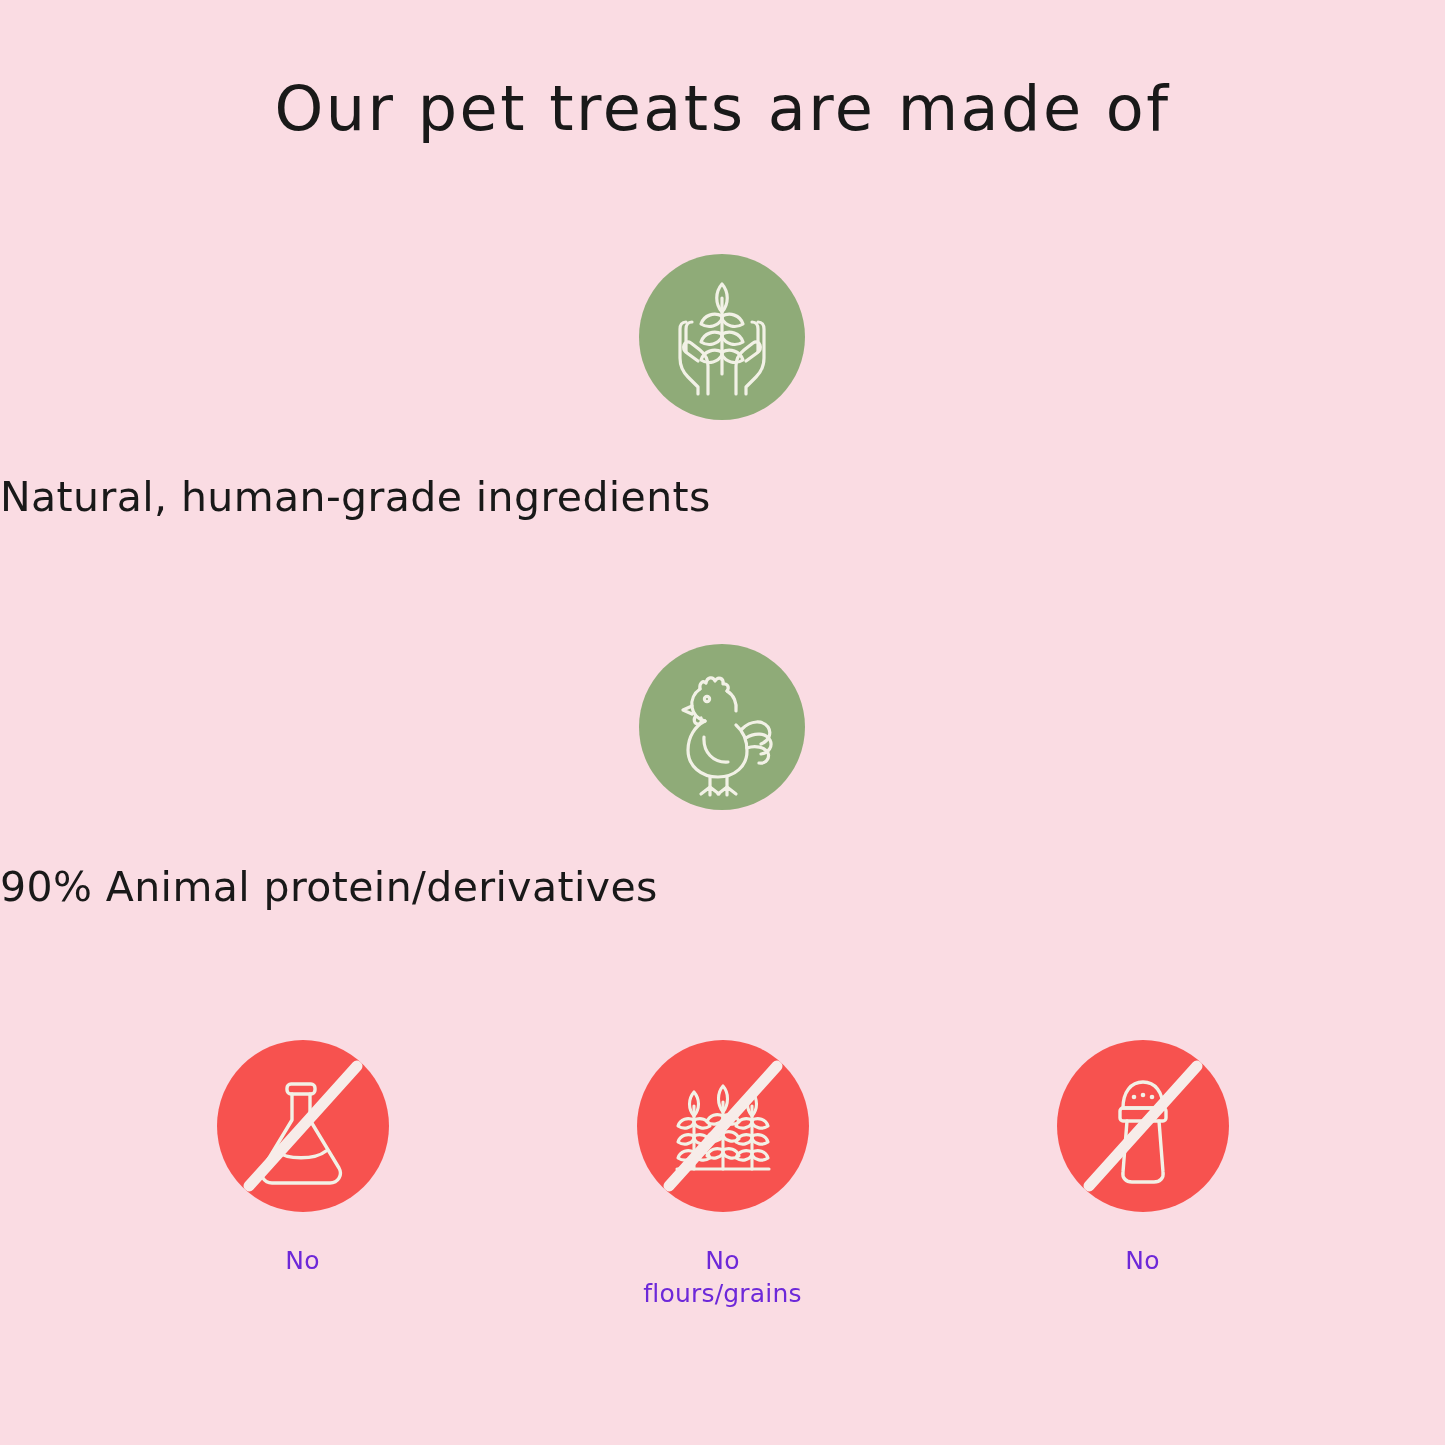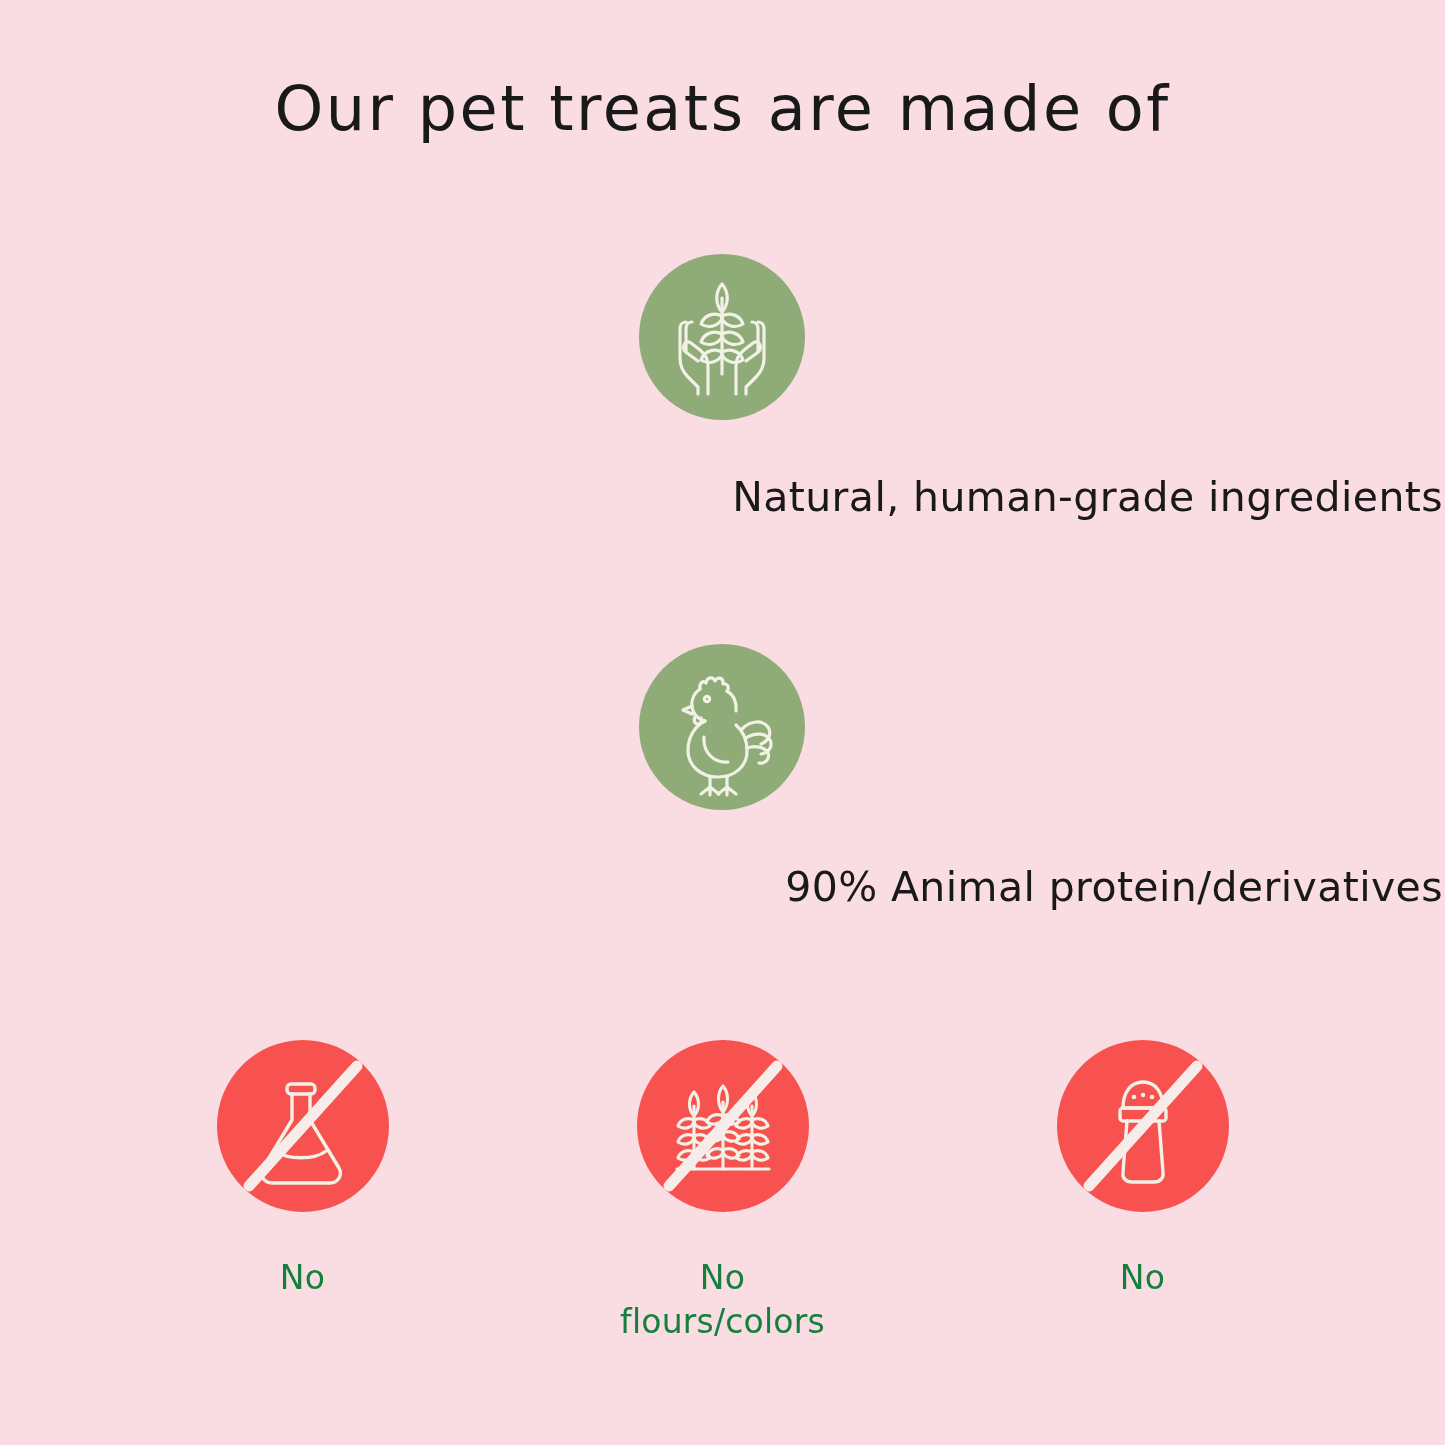--- a/index.html
+++ b/index.html
@@ -36,21 +36,21 @@
     font-weight: 400;
     font-family: "DejaVu Sans", "Liberation Sans", sans-serif;
     white-space: nowrap;
   }
 
   
   .feature {
     position: absolute;
     left: 0;
     width: 1443px;
-    text-align: right;
+    text-align: left;
   }
   .badge {
     width: 166px;
     height: 166px;
     border-radius: 50%;
     margin: 0 auto;
     display: block;
     position: relative;
     overflow: hidden;
   }
@@ -84,24 +84,24 @@
     align-items: flex-start;
   }
   .no-item {
     width: 420px;
     text-align: center;
     position: relative;
   }
   .no-item .badge { width: 172px; height: 172px; }
   .no-item .badge svg { width: 172px; height: 172px; }
   .no-label {
-    margin-top: 44px;
-    font-size: 33px;
+    margin-top: 32px;
+    font-size: 25px;
     line-height: 1.33;
-    color: #15803d;
+    color: #6d28d9;
     letter-spacing: 0.2px;
     white-space: nowrap;
   }
   .no-label .l1 { display: block; }
   .no-label .l2 { display: block; }
 </style>
 </head>
 <body>
 
 <div id="poster">
@@ -227,21 +227,21 @@
             <path d="M115 96 C 121 93, 129 95, 131 102 C 125 106, 118 104, 115 99 Z"></path>
             <path d="M115 112 C 109 109, 101 111, 99 118 C 105 122, 112 120, 115 115 Z"></path>
             <path d="M115 112 C 121 109, 129 111, 131 118 C 125 122, 118 120, 115 115 Z"></path>
           </g>
 
           <line x1="32" y1="146" x2="140" y2="26" stroke="#f7ece9" stroke-width="11" stroke-linecap="round"></line>
         </svg>
       </div>
       <div class="no-label">
         <span class="l1">No</span>
-        <span class="l2">flours/colors</span>
+        <span class="l2">flours/grains</span>
       </div>
     </div>
 
     <div class="no-item">
       <div class="badge red">
         <svg viewBox="0 0 172 172">
           <g fill="none" stroke="#f2f1e6" stroke-width="3.4" stroke-linecap="round" stroke-linejoin="round">
 
             <path d="M66 68 C 66 52, 74 42, 86 42 C 98 42, 106 52, 106 68 Z"></path>
 

